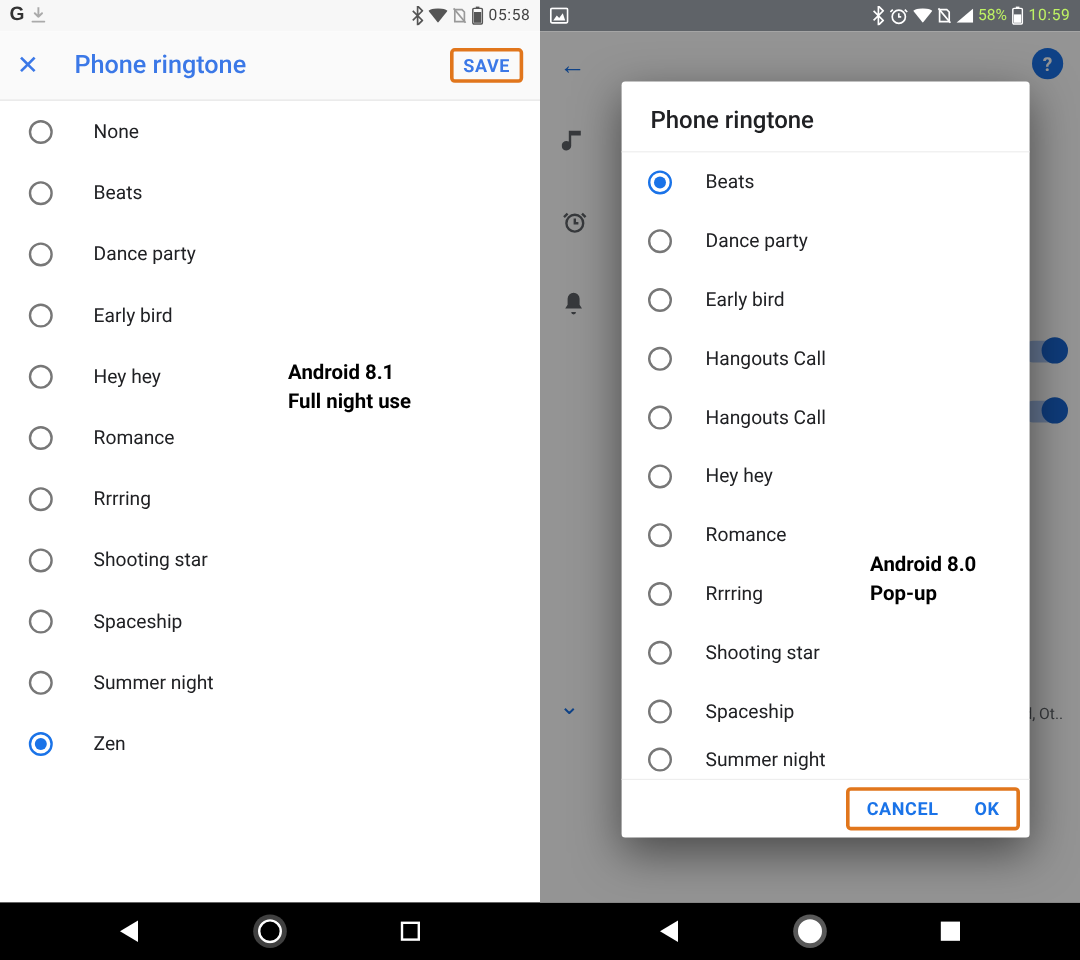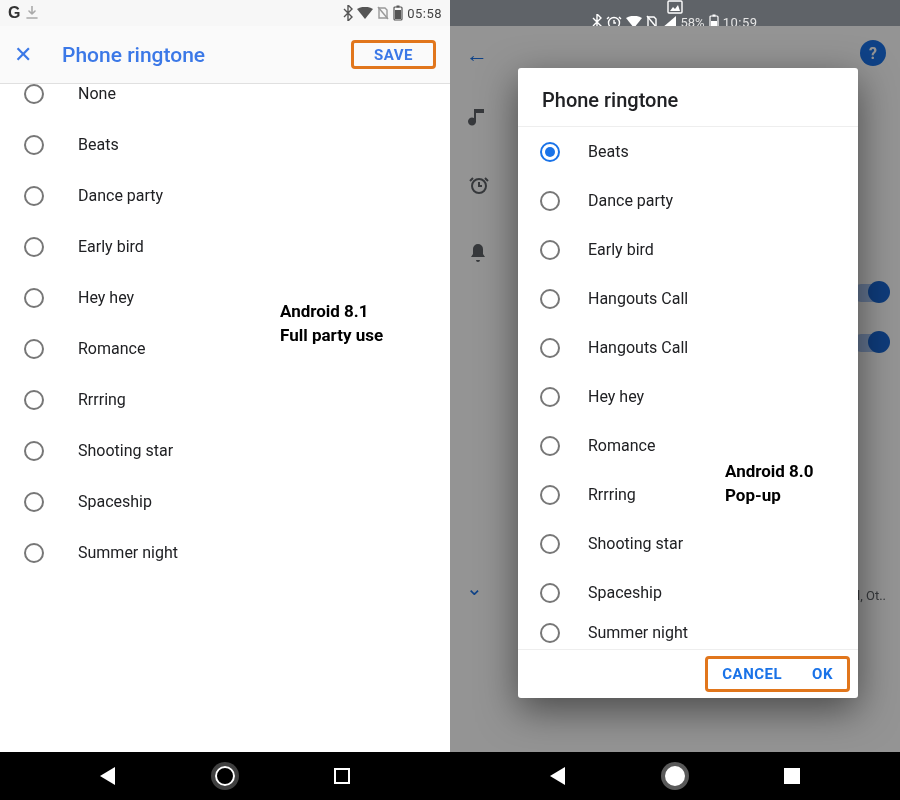--- a/index.html
+++ b/index.html
@@ -1,42 +1,42 @@
 <!DOCTYPE html>
 <html><head>
 <meta charset="utf-8">
 <style>
   * { box-sizing: border-box; margin: 0; padding: 0; }
   html, body { width: 900px; height: 800px; font-family: Roboto, "Helvetica Neue", Arial, sans-serif; background:#fff; overflow:hidden; }
   .root { display:flex; width:900px; height:800px; }
   .phone { width:450px; height:800px; position:relative; display:flex; flex-direction:column; }
   
   .statusbar { height:26px; background:#f7f7f7; display:flex; align-items:center; justify-content:space-between; padding:0 8px; font-size:13px; color:#444; }
-  .phone-right .statusbar { background:#5f6368; color:#e5e5e5;flex-direction:column; }
+  .phone-right .statusbar { background:#5f6368; color:#bef264; }
   .sb-left, .sb-right { display:flex; align-items:center; gap:6px; }
   .sb-right { gap:4px; }
   .g-logo { font-weight:bold; font-size:16px; font-family: "Product Sans", Arial; color:#333; }
   .clock { font-variant-numeric: tabular-nums; letter-spacing:0.5px; }
   .ico { display:inline-flex; }
   .ico svg { display:block; }
   
   .appbar { height:58px; display:flex; align-items:center; padding:0 14px; border-bottom:1px solid #e0e0e0; background:#fafafa; }
   .close-x { width:32px; font-size:22px; color:#3b78e7; font-weight:500; }
   .appbar-title { flex:1; font-size:21px; color:#3b78e7; font-weight:500; padding-left:16px; }
-  .save-box { border:3px solid #e1761c; border-radius:4px; padding:2px 20px; }
+  .save-box { border:3px solid #e1761c; border-radius:4px; padding:2px 8px; }
   .save-btn { font-size:15px; font-weight:700; color:#3b78e7; letter-spacing:0.5px; }
   .list { flex:1; overflow:hidden; background:#fff; }
-  .row { display:flex; align-items:flex-start; height:51px; padding-left:24px; }
+  .row { display:flex; align-items:center; height:51px; padding-left:24px; }
   .radio { width:20px; height:20px; border:2px solid #777; border-radius:50%; margin-right:34px; position:relative; flex:0 0 20px; }
   .radio.checked { border-color:#1a73e8; }
   .radio.checked::after { content:""; position:absolute; inset:3px; border-radius:50%; background:#1a73e8; }
   .row-label { font-size:16px; color:#202124; }
   
   .caption { position:absolute; font-weight:700; font-size:17px; color:#000; line-height:1.4; }
-  .caption.left { left:240px; top:300px;margin-left:40px; }
+  .caption.left { left:240px; top:300px; }
   .caption.right { left:685px; top:460px;margin-left:40px; }
   
   .phone-right .body { flex:1; position:relative; background:#fff; }
   .scrim { position:absolute; inset:0; background:rgba(0,0,0,0.42); }
   .bg-appbar { height:58px; display:flex; align-items:center; padding:0 16px; gap:20px; }
   .bg-back { color:#1a73e8; font-size:22px; }
   .bg-help { position:absolute; right:14px; top:14px; width:26px; height:26px; border-radius:50%; background:#1a73e8; color:#fff; font-size:16px; font-weight:700; display:flex; align-items:center; justify-content:center; }
   .bg-iconcol { position:absolute; left:18px; top:80px; display:flex; flex-direction:column; gap:46px; color:#5f6368; }
   .bg-toggle { position:absolute; right:14px; width:34px; height:18px; border-radius:10px; background:#a9c6f4; }
   .bg-toggle::after { content:""; position:absolute; right:-4px; top:-3px; width:22px; height:22px; border-radius:50%; background:#1967d2; }
@@ -149,20 +149,24 @@
           <span class="row-label">Shooting star</span>
         </div>
         <div class="row">
           <span class="radio"></span>
           <span class="row-label">Spaceship</span>
         </div>
         <div class="row">
           <span class="radio"></span>
           <span class="row-label">Summer night</span>
         </div>
+        <div class="row">
+          <span class="radio checked"></span>
+          <span class="row-label">Zen</span>
+        </div>
       </div>
 
     <div class="navbar">
       <span class="nav-tri"></span>
       <span class="nav-circ hollow"></span>
       <span class="nav-sq outline"></span>
     </div>
   </div>
 
   <div class="phone phone-right">
@@ -304,19 +308,19 @@
     </div>
 
     <div class="navbar">
       <span class="nav-tri"></span>
       <span class="nav-circ solid"></span>
       <span class="nav-sq"></span>
     </div>
   </div>
 
   <div class="caption left">
-    <span>Android 8.1</span><br><span>Full party use</span>
+    <span>Android 8.1</span><br><span>Full night use</span>
   </div>
   <div class="caption right">
     <span>Android 8.0</span><br><span>Pop-up</span>
   </div>
 
 </div>
 
 </body></html>

